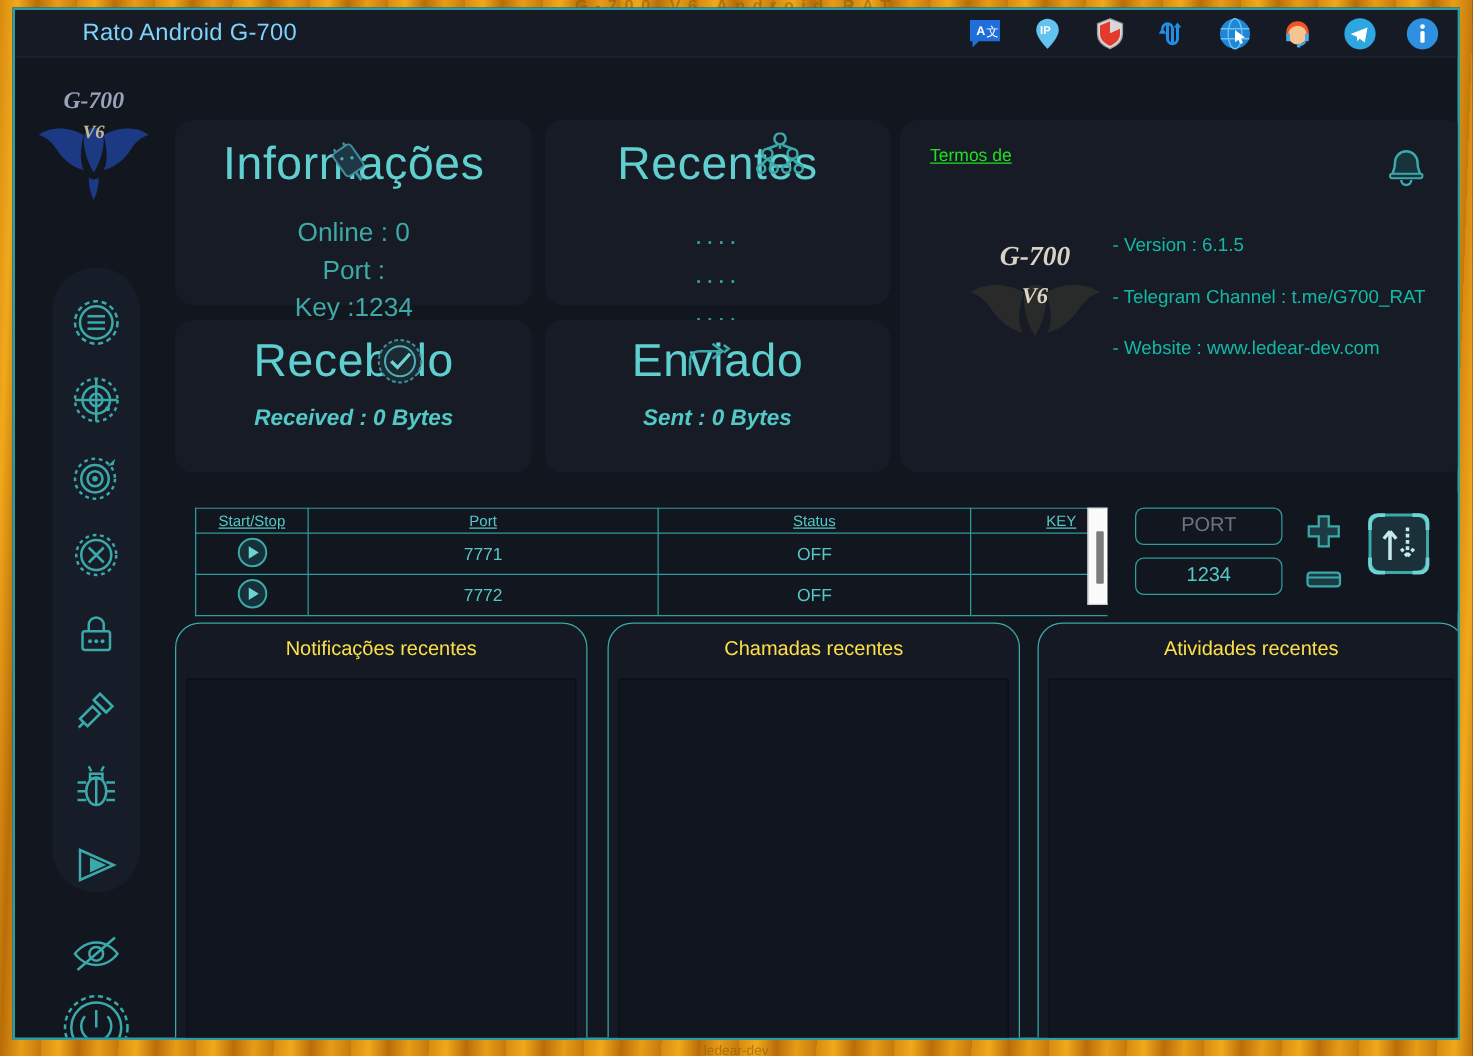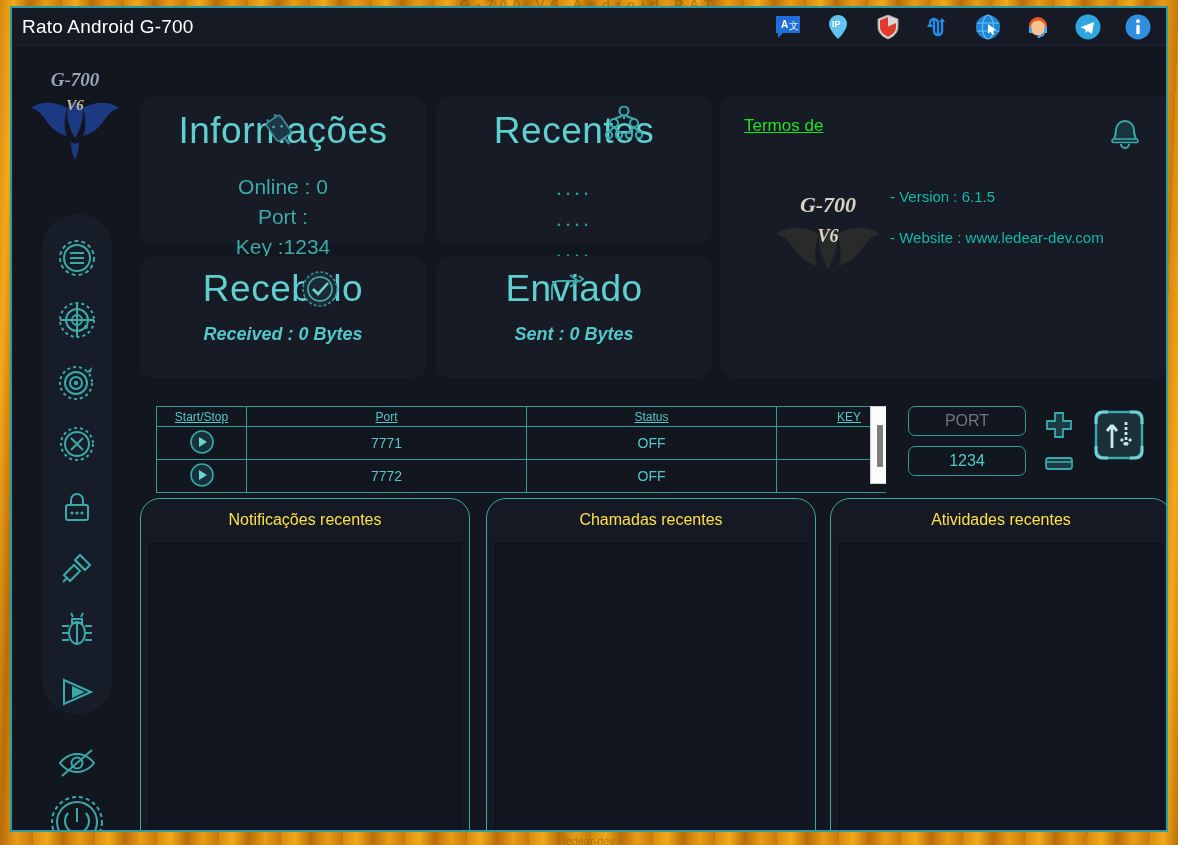--- a/index.html
+++ b/index.html
@@ -38,21 +38,21 @@
   }
 
   
   .titlebar {
     height:38px; position:relative;
     background:#151a25;
     display:flex; align-items:center;
     border-bottom:1px solid #1d2430;
   }
   .title-text {
-    color:#ffffff; font-size:19px; padding-left:10px; letter-spacing:.2px;
+    color:#7dd3fc; font-size:19px; padding-left:10px; letter-spacing:.2px;margin-left:44px;
   }
   .tray { margin-left:auto; display:flex; align-items:center; gap:22px; padding-right:14px; }
   .tray-ico { width:28px; height:28px; display:block; cursor:pointer; }
 
   
   .body-area { position:relative; width:100%; height:788px; }
 
   
   .logo-box {
     position:absolute; left:8px; top:8px; width:110px; height:120px;
@@ -102,21 +102,21 @@
   #card-recv  { left:128px; top:210px; width:286px; height:122px; padding-top:12px; }
   #card-sent  { left:424px; top:210px; width:276px; height:122px; padding-top:12px; }
 
   
   #panel-terms {
     position:absolute; left:708px; top:50px; width:452px; height:282px;
     background:#161b26; border-radius:14px;
   }
   .terms-link {
     position:absolute; left:24px; top:20px;
-    color:#20e020; font-size:17px; text-decoration:underline; cursor:pointer;
+    color:#20e020; font-size:14px; text-decoration:underline; cursor:pointer;
   }
   .bell { position:absolute; right:28px; top:16px; cursor:pointer; }
   .terms-logo { position:absolute; left:48px; top:90px; width:120px; height:110px; }
   .terms-info { position:absolute; left:170px; top:92px; }
   .terms-info div { color:#14b8a6; font-size:15px; margin-bottom:24px; white-space:nowrap; }
 
   
   .table-wrap {
     position:absolute; left:128px; top:348px; width:1032px; height:96px;
     background:#12161f;
@@ -410,20 +410,21 @@
         <g fill="#2b2b2b" opacity="0.95">
           <path d="M60 42c-6 0-9 5-9 11 0 9 3 20 9 30 6-10 9-21 9-30 0-6-3-11-9-11z"></path>
           <path d="M51 48C40 41 20 39 8 48c9 2 14 9 19 16 6 8 14 14 23 16-5-9-2-23 1-32z"></path>
           <path d="M69 48c11-7 31-9 43 0-9 2-14 9-19 16-6 8-14 14-23 16 5-9 2-23-1-32z"></path>
         </g>
         <text x="60" y="56" text-anchor="middle" font-size="18" font-style="italic" font-weight="bold" fill="#ddd6c2" font-family="Liberation Serif, serif">V6</text>
       </svg>
 
       <div class="terms-info">
         <div>-  Version :  6.1.5</div>
+        <div>-  Telegram Channel : t.me/G700_RAT</div>
         <div>- Website : www.ledear-dev.com</div>
       </div>
     </div>
 
     <div class="table-wrap">
 
       <div class="tbl-box">
         <table class="ports">
           <colgroup>
             <col class="col-ss">

